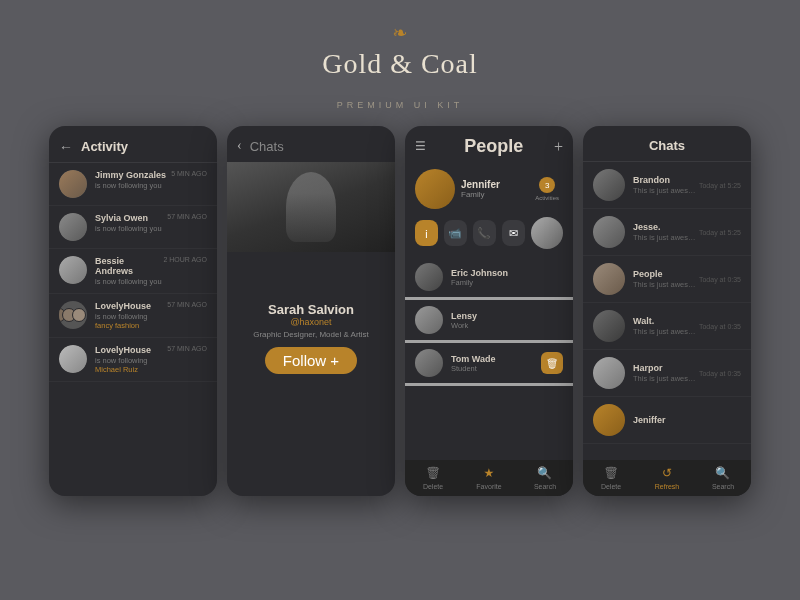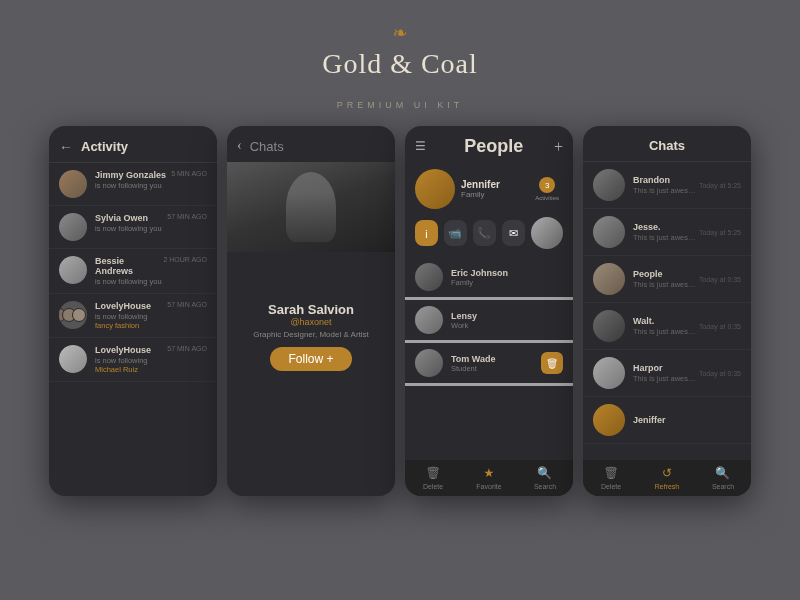--- a/index.html
+++ b/index.html
@@ -186,21 +186,21 @@
       margin-top: 3px;
       position: relative;
       z-index: 2;
     }
     .p2-follow-btn {
       background: #b8832a;
       color: #fff;
       border: none;
       border-radius: 20px;
       padding: 5px 18px;
-      font-size: 12px;
+      font-size: 15px;
       font-family: Arial, sans-serif;
       margin-top: 8px;
       cursor: pointer;
       position: relative;
       z-index: 2;
     }
     .p2-bg-photo {
       position: absolute;
       top: 0;
       left: 0;

